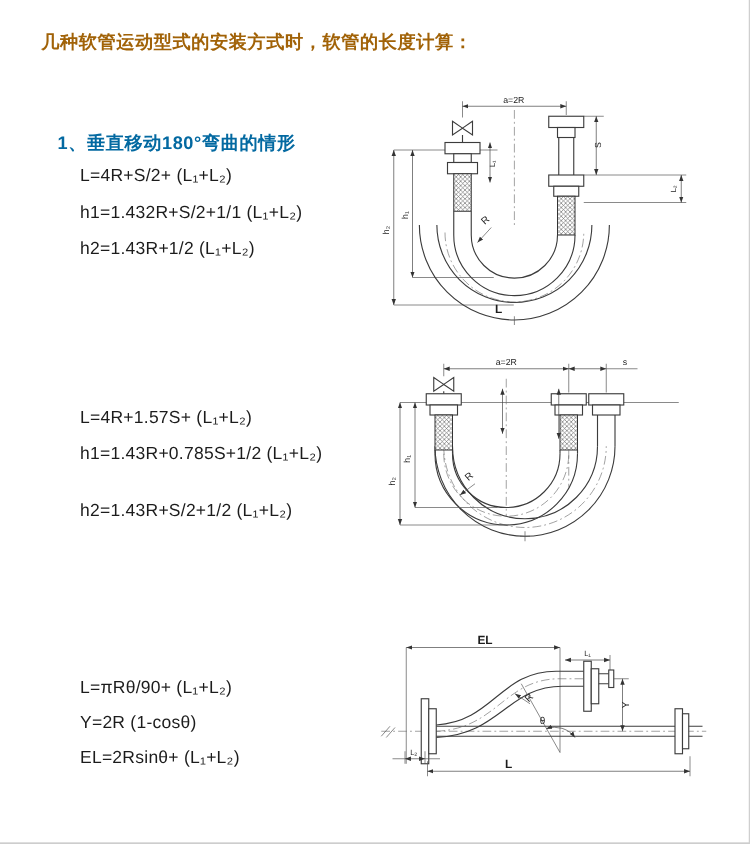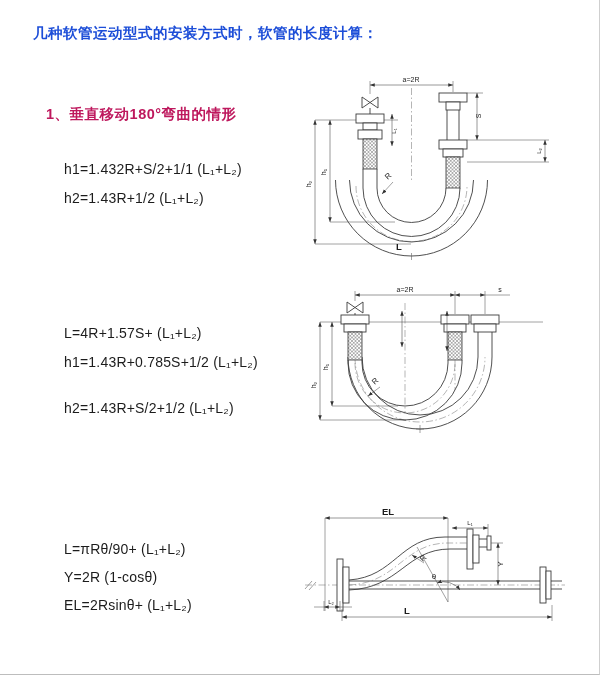--- a/index.html
+++ b/index.html
@@ -7,25 +7,25 @@
     width:600px;height:675px;position:relative;background:#ffffff;
     font-family:"Liberation Sans","DejaVu Sans",sans-serif;color:#1a1a1a;
     overflow:hidden;
   }
   .page{
     position:absolute;inset:0;
     border-right:1px solid #cfcfcf;border-bottom:1px solid #bdbdbd;
   }
   .doc-title{
     position:absolute;left:33px;top:24px;
-    font-size:14.5px;font-weight:700;letter-spacing:0.5px;color:#1d4ed8;
+    font-size:14.5px;font-weight:700;letter-spacing:0.5px;color:#a16207;
   }
   .sec-heading{
     position:absolute;left:46px;
-    font-size:14.5px;font-weight:700;letter-spacing:0.5px;color:#be185d;
+    font-size:14.5px;font-weight:700;letter-spacing:0.5px;color:#0369a1;
   }
   .formula{
     position:absolute;left:64px;
     font-size:14px;font-weight:400;letter-spacing:0.2px;color:#1c1c1c;
   }
   #h1{top:105px}
   #f10{top:132px}#f11{top:161px}#f12{top:190px}
   #h2{top:297px}
   #f20{top:325px}#f21{top:354px}#f22{top:400px}
   #h3{top:514px}
@@ -64,20 +64,21 @@
       </pattern>
       <marker id="arr" viewBox="0 0 10 10" refX="9.5" refY="5" markerWidth="5" markerHeight="5" markerUnits="userSpaceOnUse" orient="auto-start-reverse">
         <path d="M0,1.5 L9.5,5 L0,8.5 Z" fill="#333"></path>
       </marker>
     </defs>
   </svg>
 
   <div class="doc-title">几种软管运动型式的安装方式时，软管的长度计算：</div>
 
   <div class="sec-heading" id="h1">1、垂直移动180°弯曲的情形</div>
+  <div class="formula" id="f10">L=4R+S/2+ (L₁+L₂)</div>
   <div class="formula" id="f11">h1=1.432R+S/2+1/1 (L₁+L₂)</div>
   <div class="formula" id="f12">h2=1.43R+1/2 (L₁+L₂)</div>
 
   <div class="formula" id="f20">L=4R+1.57S+ (L₁+L₂)</div>
   <div class="formula" id="f21">h1=1.43R+0.785S+1/2 (L₁+L₂)</div>
   <div class="formula" id="f22">h2=1.43R+S/2+1/2 (L₁+L₂)</div>
 
   <div class="formula" id="f30">L=πRθ/90+ (L₁+L₂)</div>
   <div class="formula" id="f31">Y=2R (1-cosθ)</div>
   <div class="formula" id="f32">EL=2Rsinθ+ (L₁+L₂)</div>

